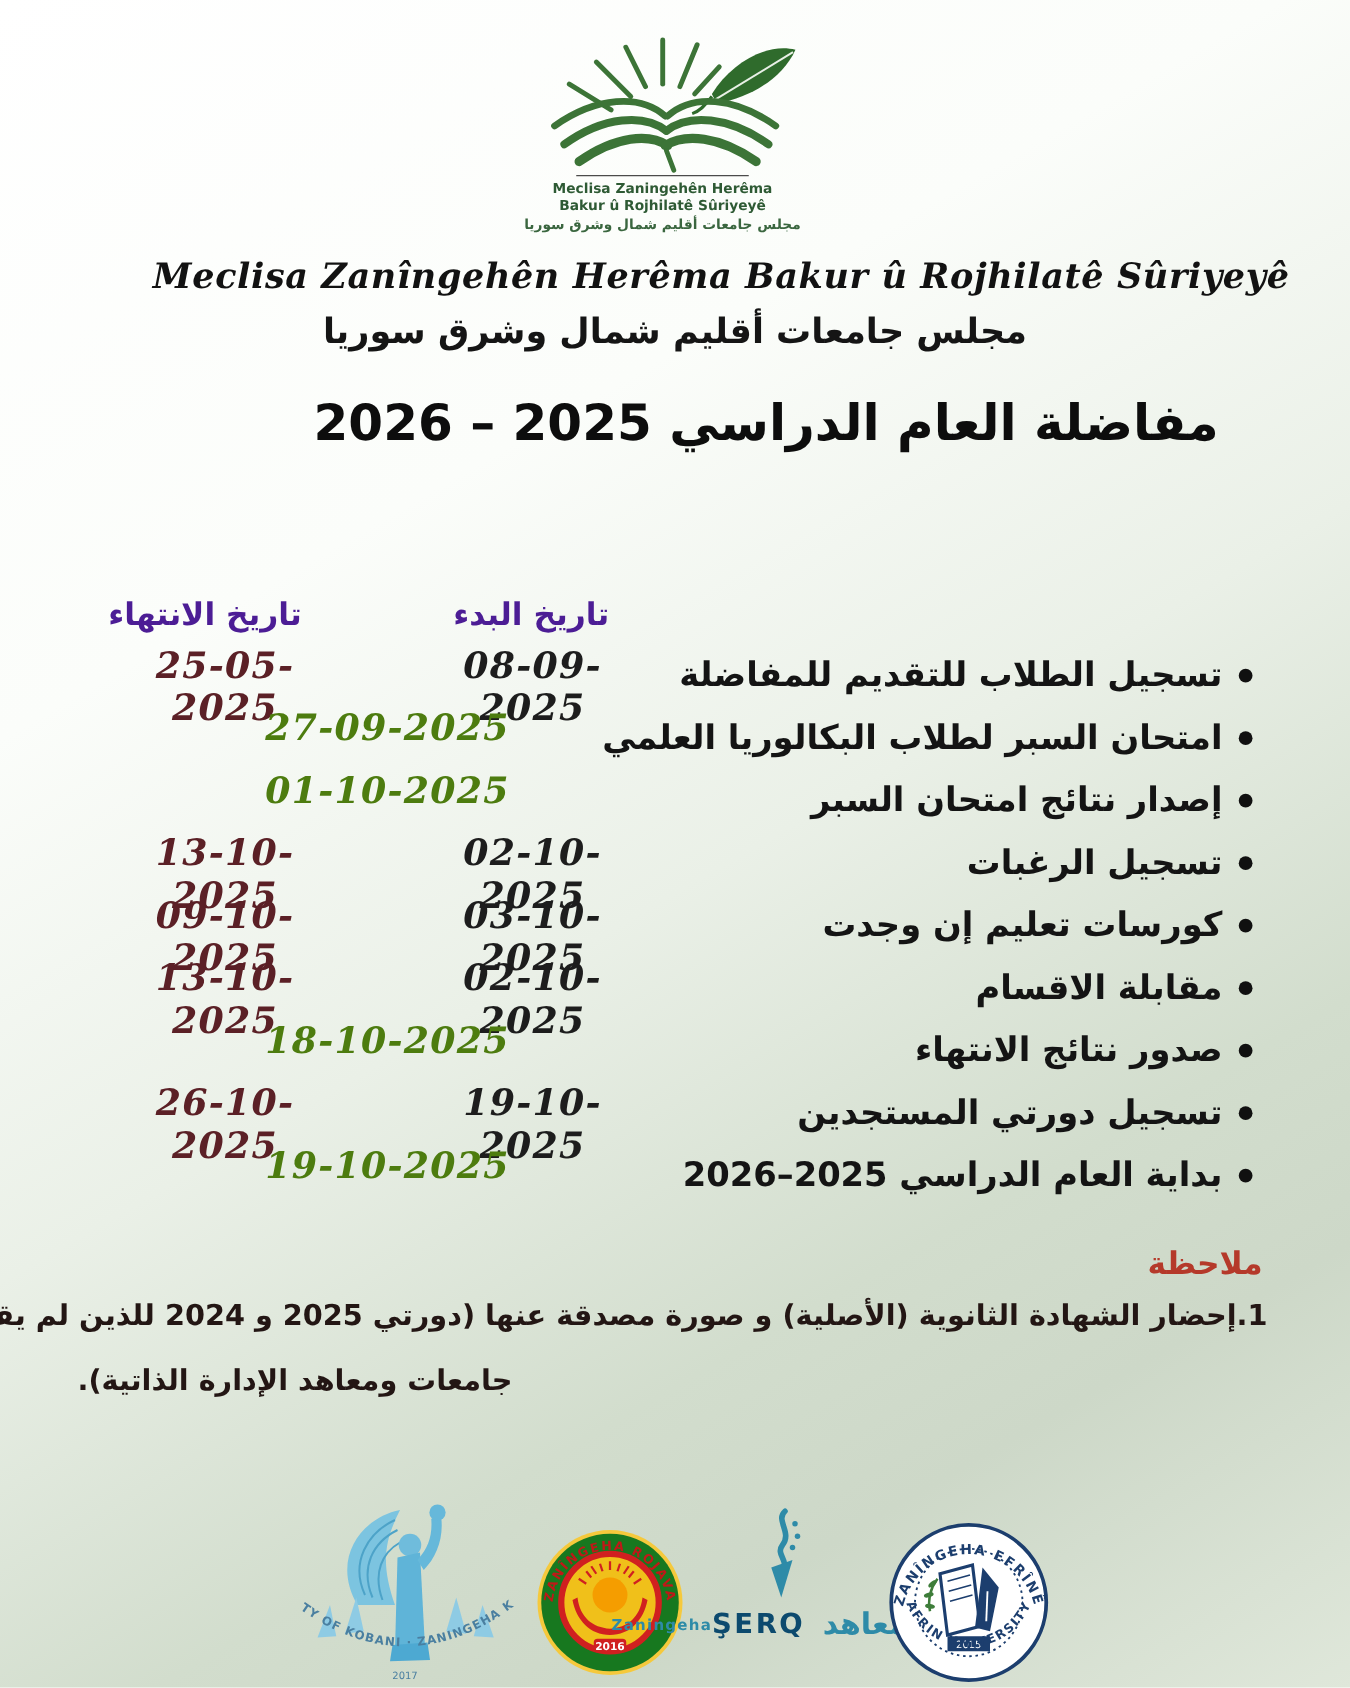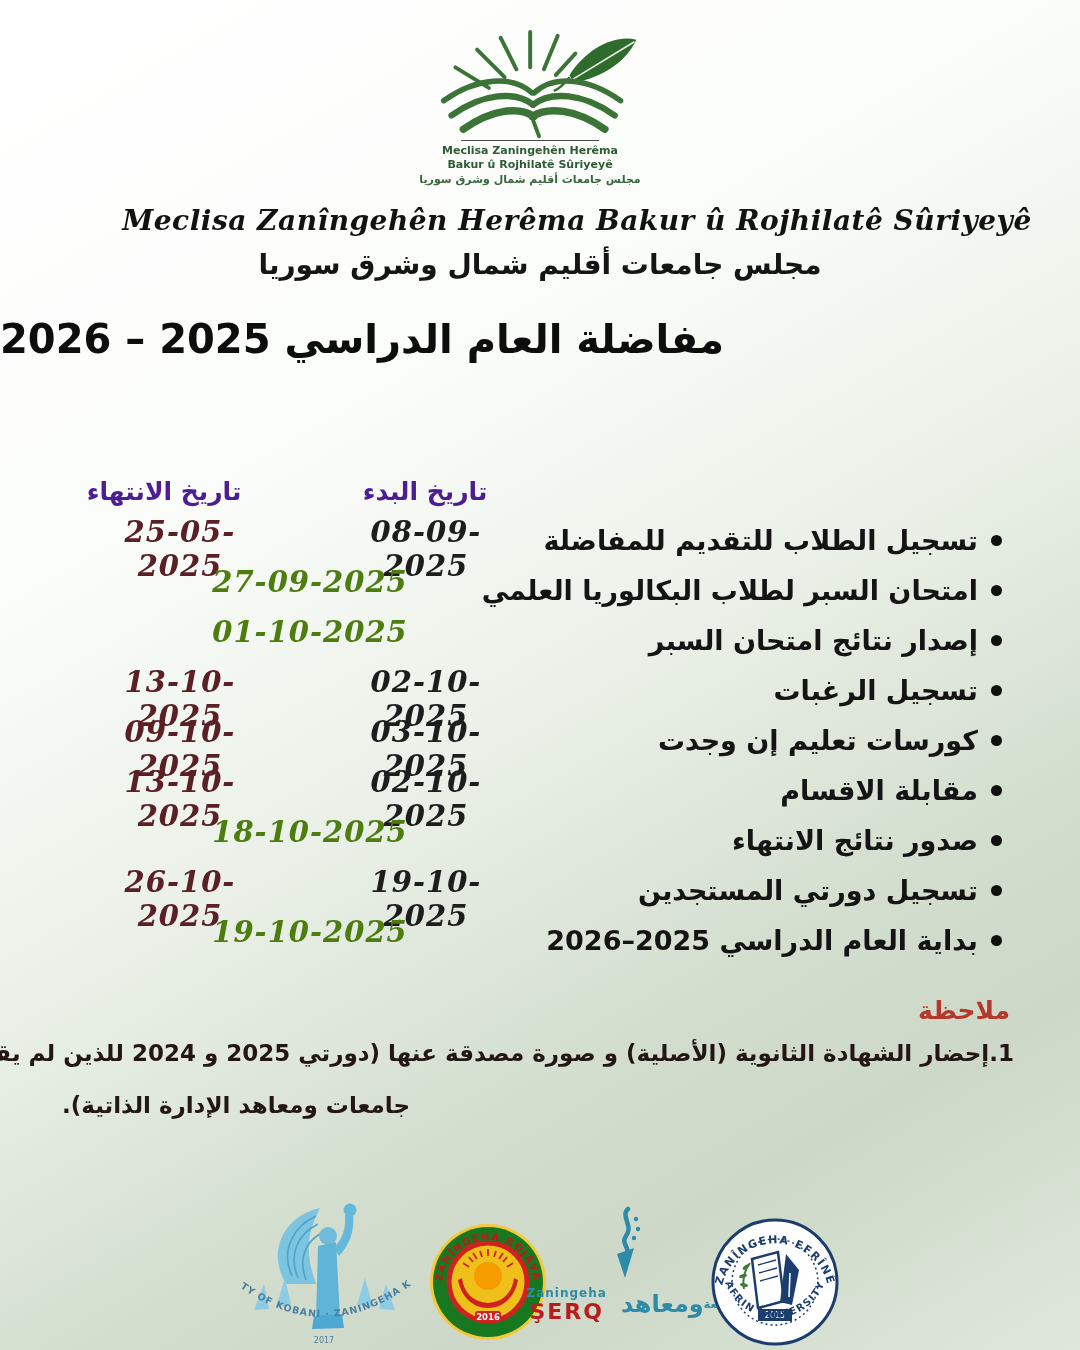--- a/index.html
+++ b/index.html
@@ -15,21 +15,21 @@
   .brand-caption{position:absolute;left:388px;top:140px;width:284px;text-align:center;}
   .brand-rule{width:138px;margin:0 auto 3px auto;border-top:1.6px solid #4b4b4b;}
   .brand-cap-line{font:bold 11px "DejaVu Sans",sans-serif;color:#2e5a34;line-height:14px;}
   .brand-cap-ar{font:bold 11px "DejaVu Sans",sans-serif;color:#3a663f;line-height:15px;direction:rtl;}
 
   
   .title{position:absolute;left:0;top:204px;width:1080px;text-align:center;
     font:bold italic 28px "DejaVu Serif",serif;color:#121212;letter-spacing:.5px;padding-left:37px;}
   .subtitle-ar{position:absolute;left:0;top:248px;width:1080px;text-align:center;direction:rtl;
     font:bold 28px "DejaVu Sans",sans-serif;color:#151515;}
-  .heading{position:absolute;left:0;top:316px;width:975px;text-align:left;direction:rtl;
+  .heading{position:absolute;left:0;top:316px;width:975px;text-align:right;direction:rtl;
     font:bold 40px "DejaVu Sans",sans-serif;color:#0d0d0d;}
 
   
   .col-header{position:absolute;top:445px;font:bold 25px "DejaVu Sans",sans-serif;color:#4c1d95;
     direction:rtl;text-align:center;margin-top:32px;}
   .col-header.end{left:58px;width:212px;}
   .col-header.start{left:330px;width:190px;}
   .row{position:absolute;left:0;width:1080px;height:50px;}
   .date{position:absolute;top:0;height:50px;line-height:50px;text-align:center;direction:ltr;
     font:bold italic 29px "DejaVu Serif",serif;letter-spacing:1px;}
@@ -46,23 +46,23 @@
   .note-line1{position:absolute;top:1040px;left:55px;right:66px;direction:rtl;text-align:right;
     font:bold 23px "DejaVu Sans",sans-serif;color:#231614;white-space:nowrap;}
   .note-line2{position:absolute;top:1092px;left:62px;width:600px;direction:rtl;text-align:left;
     font:bold 23px "DejaVu Sans",sans-serif;color:#231614;white-space:nowrap;}
 
   
   .logo-kobani{position:absolute;left:224px;top:1188px;width:200px;height:158px;}
   .logo-rojava{position:absolute;left:428px;top:1222px;width:120px;height:120px;}
   .logo-serq-mark{position:absolute;left:598px;top:1206px;width:52px;height:74px;}
   .serq-wordmark{position:absolute;left:566px;top:1286px;width:130px;display:flex;align-items:stretch;justify-content:center;}
-  .serq-latin{display:flex;flex-direction:column;align-items:center;justify-content:center;padding:0 7px 0 0;}
+  .serq-latin{display:flex;flex-direction:row;align-items:center;justify-content:center;padding:0 7px 0 0;}
   .serq-latin .small{font:bold 12px "DejaVu Sans",sans-serif;color:#2e8ba8;letter-spacing:1px;}
-  .serq-latin .big{font:bold 22px "DejaVu Sans",sans-serif;color:#b91c1c;letter-spacing:2px;line-height:23px;}
+  .serq-latin .big{font:bold 22px "DejaVu Sans",sans-serif;color:#0c4a6e;letter-spacing:2px;line-height:23px;}
   .serq-divider{width:2px;background:#2e8ba8;margin:2px 0;}
   .serq-arabic{display:flex;flex-direction:row;align-items:center;justify-content:center;direction:rtl;padding:0 0 0 7px;}
   .serq-arabic .small{font:bold 11px "DejaVu Sans",sans-serif;color:#2e8ba8;line-height:12px;}
   .serq-arabic .big{font:bold 24px "DejaVu Sans",sans-serif;color:#2e8ba8;line-height:27px;}
   .logo-afrin{position:absolute;left:700px;top:1213px;width:150px;height:137px;}
 </style>
 </head>
 <body>
 
 <div class="poster">

